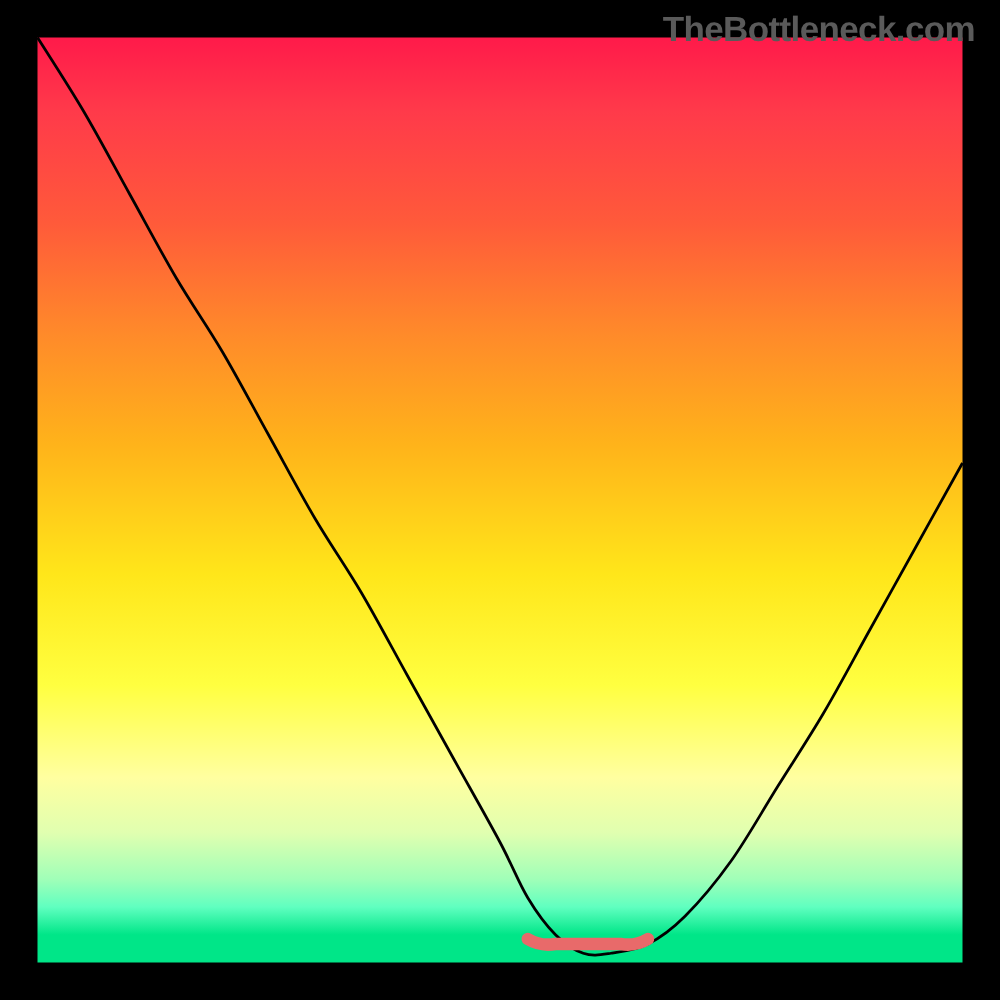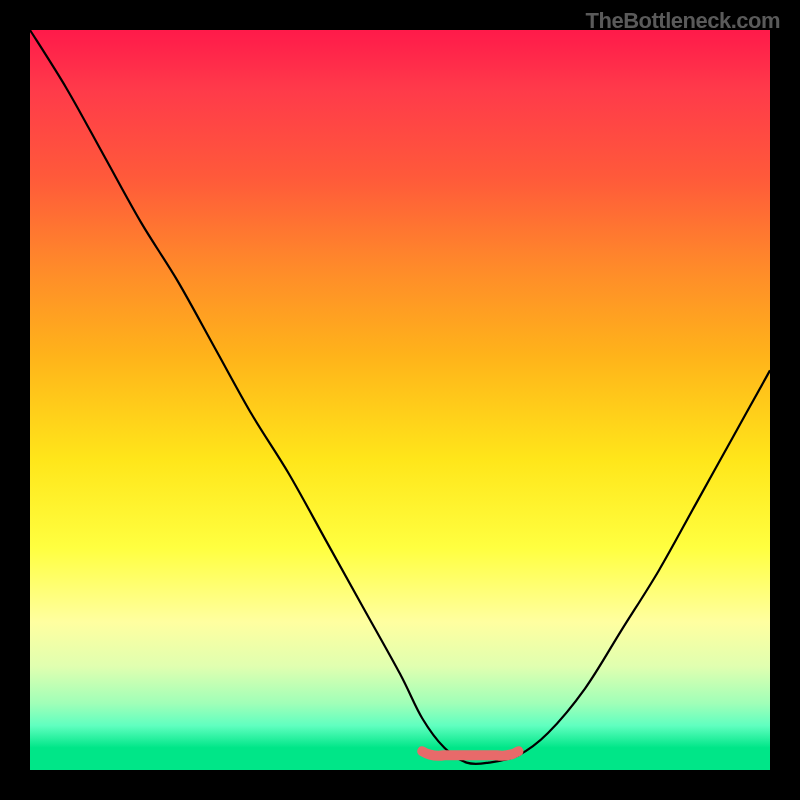--- a/index.html
+++ b/index.html
@@ -9,21 +9,21 @@
     background: #000;
     position: relative;
     font-family: Arial, Helvetica, sans-serif;
     overflow: hidden;
   }
   .watermark {
     position: absolute;
     top: 8px;
     right: 20px;
     color: #5a5a5a;
-    font-size: 22px;
+    font-size: 28px;
     font-weight: 600;
     letter-spacing: -0.5px;
     z-index: 10;
   }
   .plot {
     position: absolute;
     left: 30px;
     top: 30px;
     width: 740px;
     height: 740px;

